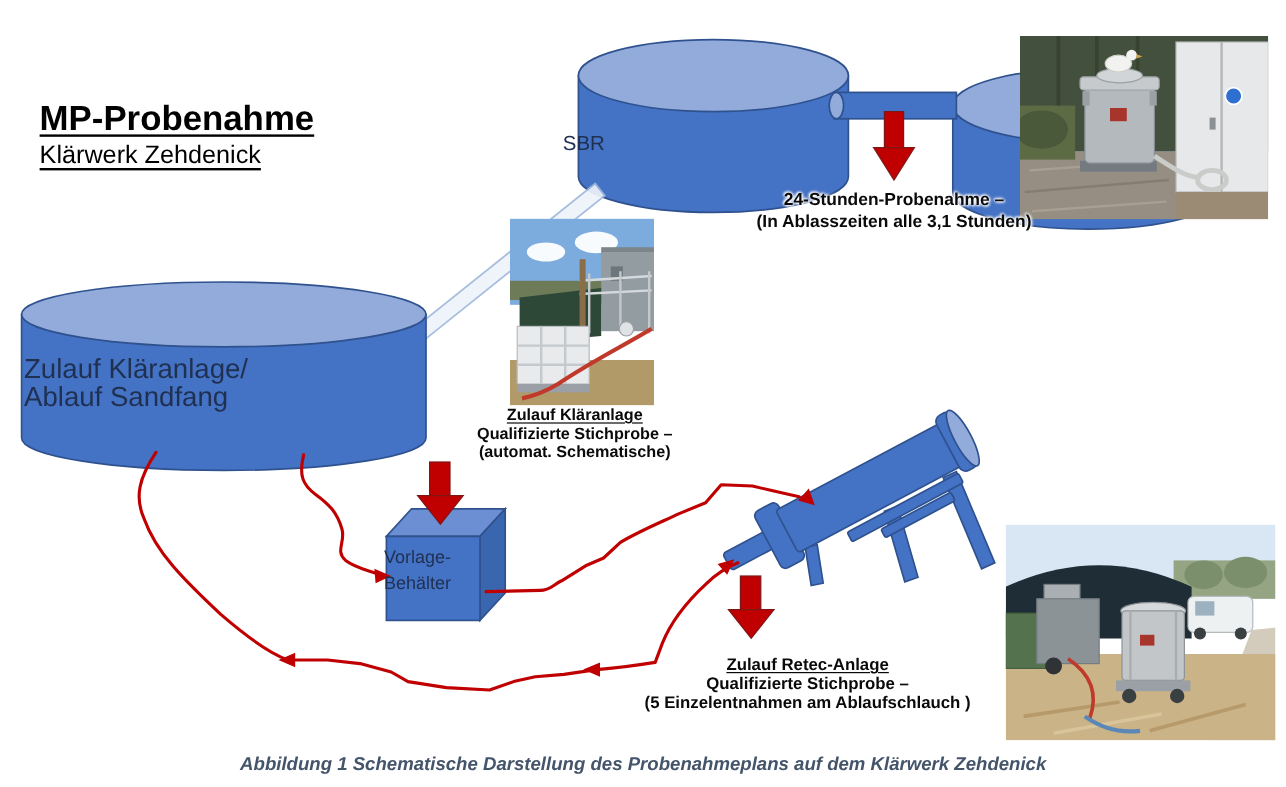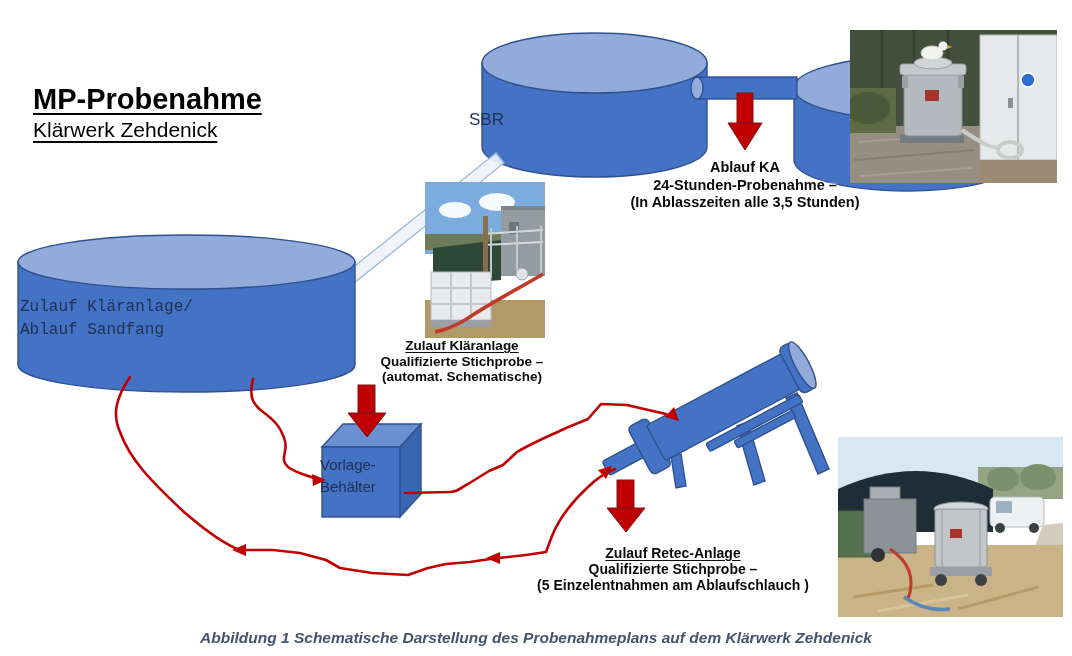--- a/index.html
+++ b/index.html
@@ -17,27 +17,27 @@
   .hose{stroke:var(--hose-red);stroke-width:2.6;fill:none;stroke-linejoin:round;stroke-linecap:round;}
   .ahead{fill:var(--hose-red);}
   .barrow{fill:var(--arrow-red);stroke:#7f1616;stroke-width:1;}
   
   .title{left:33px;top:50px;line-height:1.22;margin-top:32px;}
   .title .t1{font-size:29px;font-weight:bold;}
   .title .t2{font-size:21px;font-weight:normal;}
   .title span{text-decoration:underline;text-underline-offset:4px;}
   .tank-label{color:var(--label-navy);}
   .sbr-label{left:469px;top:110px;width:225px;font-size:17px;}
-  .inlet-label{left:20px;top:296px;width:334px;font-size:16px;line-height:23px;font-family:Liberation Mono, monospace;}
+  .inlet-label{left:20px;top:296px;width:334px;font-size:23px;line-height:23px;}
   .vorlage-label{left:320px;top:454px;width:82px;font-size:15px;line-height:22px;}
   .anno{color:#0a0a0a;font-weight:bold;text-align:center;
         text-shadow:0 0 3px #fff,0 0 3px #fff,1px 1px 2px #fff,-1px -1px 2px #fff;}
   .anno .u{text-decoration:underline;text-underline-offset:2px;}
   .anno-ka{left:600px;top:159px;width:290px;font-size:14.5px;line-height:17.5px;}
-  .anno-zulauf{left:342px;top:338px;width:240px;font-size:13.5px;line-height:15.5px;}
+  .anno-zulauf{left:359px;top:338px;width:240px;font-size:13.5px;line-height:15.5px;}
   .anno-retec{left:503px;top:545px;width:340px;font-size:14px;line-height:16px;}
   .caption{left:0;right:0;top:629px;text-align:center;font-style:italic;
            font-size:15.5px;color:var(--caption-color);font-weight:bold;}
   .photo{overflow:hidden;}
 </style>
 </head>
 <body>
 
 <svg class="abs" style="left:0;top:0;z-index:1" width="1072" height="656" viewBox="0 0 1072 656">
 
@@ -216,23 +216,22 @@
   <div>Zulauf Kläranlage/</div>
   <div>Ablauf Sandfang</div>
 </div>
 
 <div class="abs tank-label vorlage-label" style="z-index:3">
   <div>Vorlage-</div>
   <div>Behälter</div>
 </div>
 
 <div class="abs anno anno-ka" style="z-index:3">
-  <div>Ablauf KA</div>
   <div>24-Stunden-Probenahme –</div>
-  <div>(In Ablasszeiten alle 3,5 Stunden)</div>
+  <div>(In Ablasszeiten alle 3,1 Stunden)</div>
 </div>
 
 <div class="abs anno anno-zulauf" style="z-index:3">
   <div class="u">Zulauf Kläranlage</div>
   <div>Qualifizierte Stichprobe –</div>
   <div>(automat. Schematische)</div>
 </div>
 
 <div class="abs anno anno-retec" style="z-index:3">
   <div class="u">Zulauf Retec-Anlage</div>

